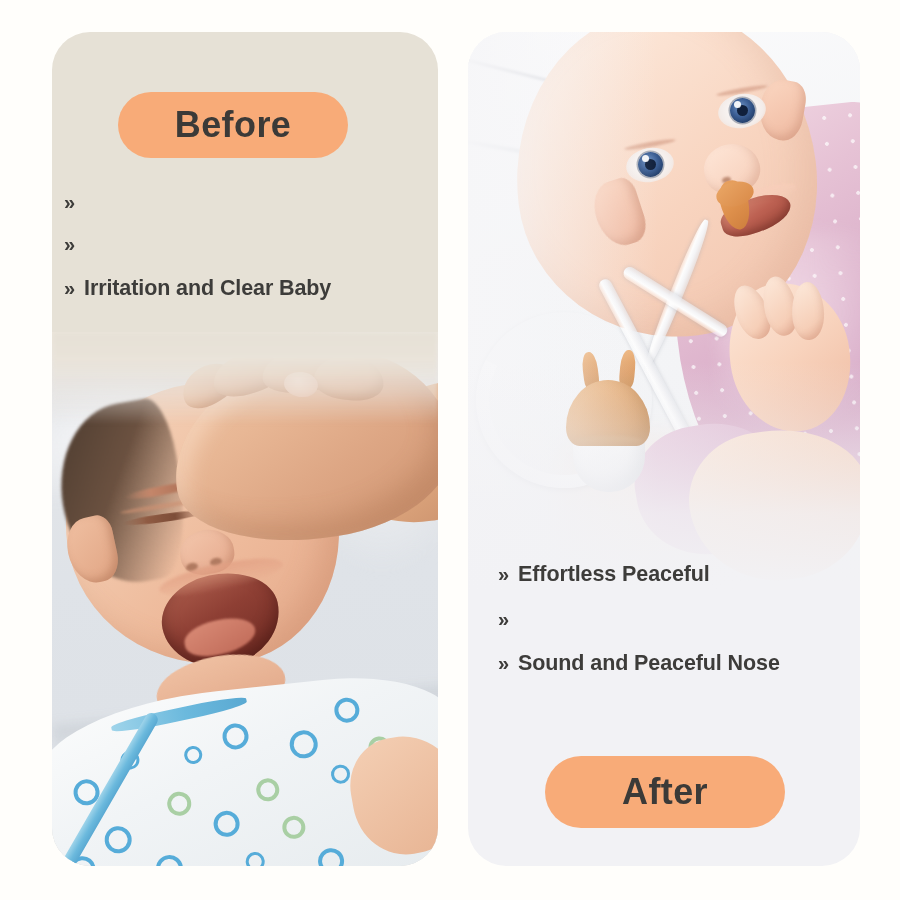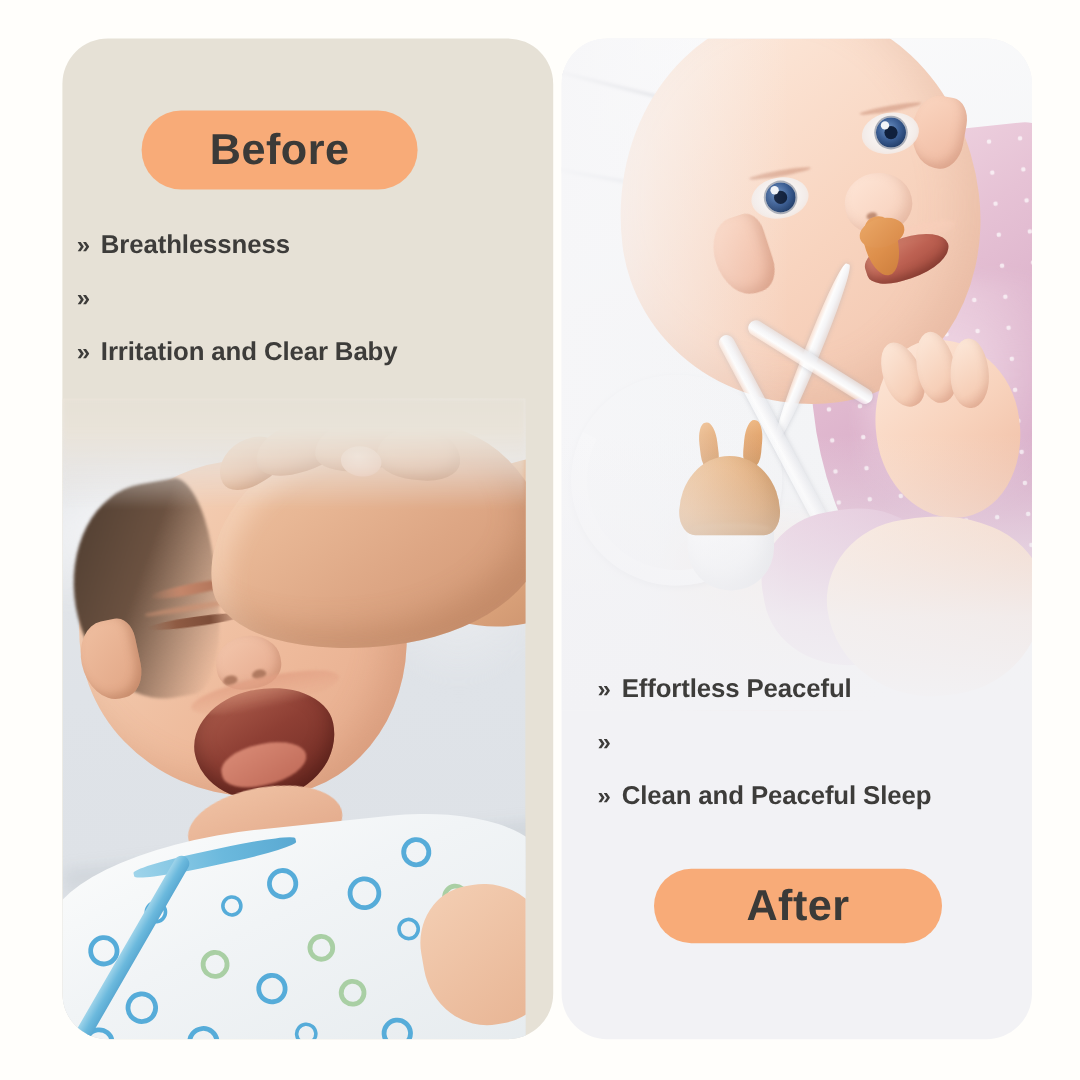--- a/index.html
+++ b/index.html
@@ -25,21 +25,20 @@
     position: absolute;
     top: 32px;
     height: 834px;
     border-radius: 38px;
     overflow: hidden;
   }
   .panel-before {
     left: 52px;
     width: 386px;
     background: #e6e1d6;
-    padding-left: 23px;
   }
   .panel-after {
     left: 468px;
     width: 392px;
     background: #f2f2f5;
   }
 
   
   .badge {
     position: absolute;
@@ -55,23 +54,23 @@
     z-index: 6;
   }
   .badge-before {
     left: 66px;
     top: 60px;
     width: 230px;
     height: 66px;
   }
   .badge-after {
     left: 77px;
-    top: 692px;
+    top: 724px;
     width: 240px;
-    height: 62px;
+    height: 72px;
   }
 
   
   .bullets {
     position: absolute;
     z-index: 6;
     display: flex;
     flex-direction: column;
   }
   .bullets-before {
@@ -711,21 +710,20 @@
       <div class="pb-arm-baby"></div>
 
       <div class="pb-topfade"></div>
     </div>
 
     <div class="badge badge-before">Before</div>
 
     <div class="bullets bullets-before">
       <div class="bullet-row">
         <span class="bullet-mark">»</span>
-        <span>Breathlessness</span>
       </div>
       <div class="bullet-row">
         <span class="bullet-mark">»</span>
       </div>
       <div class="bullet-row">
         <span class="bullet-mark">»</span>
         <span>Irritation and Clear Baby</span>
       </div>
     </div>
   </div>
@@ -790,20 +788,20 @@
     <div class="bullets bullets-after">
       <div class="bullet-row">
         <span class="bullet-mark">»</span>
         <span>Effortless Peaceful</span>
       </div>
       <div class="bullet-row">
         <span class="bullet-mark">»</span>
       </div>
       <div class="bullet-row">
         <span class="bullet-mark">»</span>
-        <span>Clean and Peaceful Sleep</span>
+        <span>Sound and Peaceful Nose</span>
       </div>
     </div>
 
     <div class="badge badge-after">After</div>
   </div>
 
 </div>
 
 </body></html>

